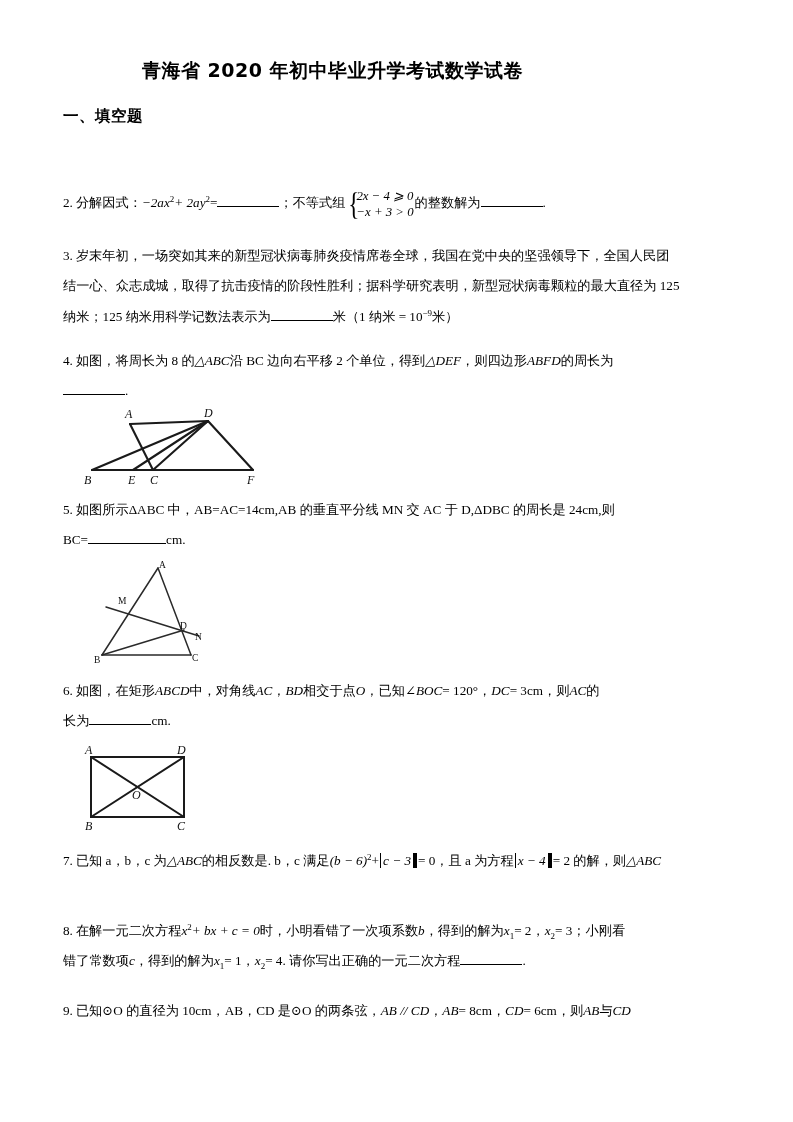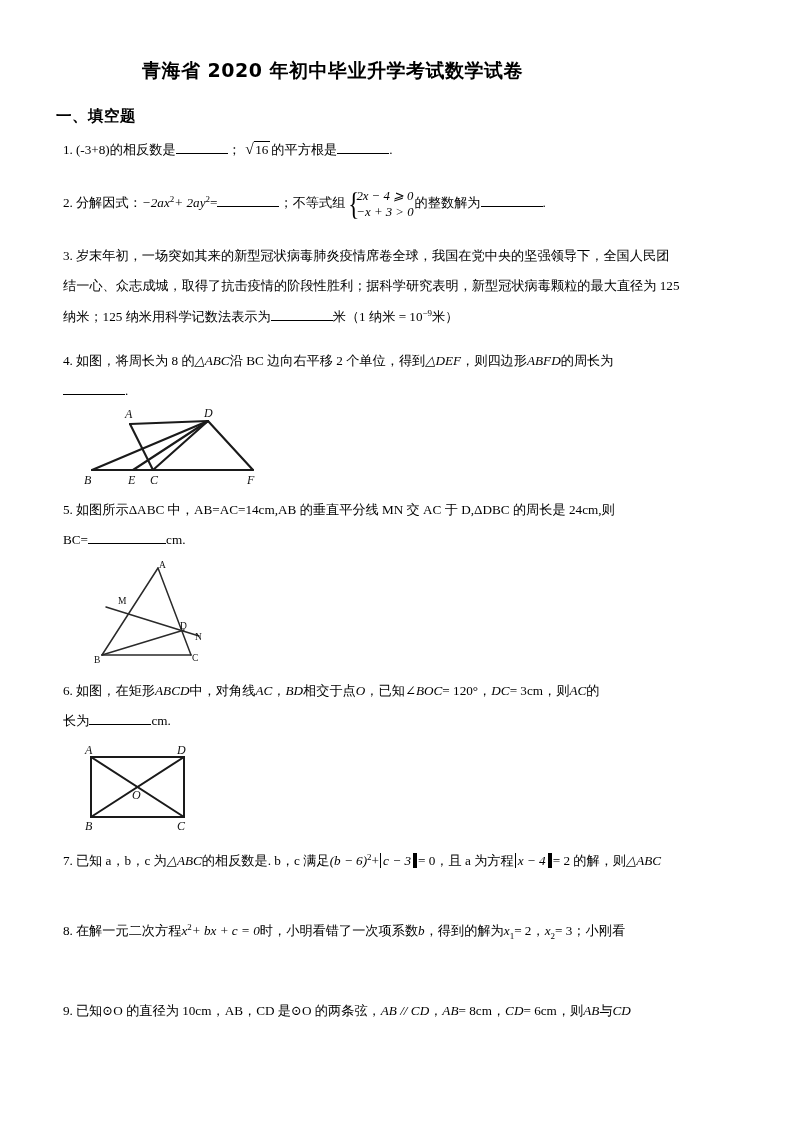--- a/index.html
+++ b/index.html
@@ -26,21 +26,21 @@
     left: 0; top: 58px;
     width: 665px;
     text-align: center;
     font-family: "DejaVu Sans", sans-serif;
     font-weight: bold;
     font-size: 19px;
     letter-spacing: 0.5px;
   }
   .section-heading {
     position: absolute;
-    left: 56px; top: 106px;
+    left: 63px; top: 106px;
     font-family: "DejaVu Sans", sans-serif;
     font-weight: bold;
     font-size: 15.5px;
     letter-spacing: 0.5px;
   }
   .q {
     position: absolute;
     left: 63px;
     width: 672px;
     font-size: 13.2px;
@@ -117,26 +117,20 @@
 </style>
 </head>
 <body>
 
 <div class="page">
 
   <div class="doc-title">青海省 2020 年初中毕业升学考试数学试卷</div>
 
   <div class="section-heading">一、填空题</div>
 
-  <div class="q" style="top:140px;">
-    <span class="ln">
-      <span class="num">1.</span><span>(-3+8)的相反数是</span><span class="blank b-sm"></span><span>；</span>
-      <span class="sqrt-wrap"><span class="tick">√</span><span class="radicand">16</span></span><span>的平方根是</span><span class="blank b-sm"></span><span>.</span>
-    </span>
-  </div>
 
   <div class="q" style="top:188px;">
     <span class="ln">
       <span class="num">2.</span><span>分解因式：</span><span class="it">−2ax</span><sup>2</sup><span class="it">+ 2ay</span><sup>2</sup><span>=</span><span class="blank b-md"></span><span>；不等式组</span><span class="sys"><span class="brace">{</span><span class="row it">2x − 4 ⩾ 0</span><span class="row it">−x + 3 &gt; 0</span></span><span>的整数解为</span><span class="blank b-md"></span><span>.</span>
     </span>
   </div>
 
   <div class="q" style="top:246px;">
     <span class="ln">
       <span class="num">3.</span><span>岁末年初，一场突如其来的新型冠状病毒肺炎疫情席卷全球，我国在党中央的坚强领导下，全国人民团</span>
@@ -238,20 +232,23 @@
   <div class="q" style="top:851px;">
     <span class="ln">
       <span class="num">7.</span><span>已知 a，b，c 为</span><span class="it">△ABC</span><span>的相反数是. b，c 满足</span><span class="it">(b − 6)</span><sup>2</sup><span>+</span><span class="abs it">c − 3</span><span>= 0，且 a 为方程</span><span class="abs it">x − 4</span><span>= 2 的解，则</span><span class="it">△ABC</span>
     </span>
   </div>
 
   <div class="q" style="top:921px;">
     <span class="ln">
       <span class="num">8.</span><span>在解一元二次方程</span><span class="it">x</span><sup>2</sup><span class="it">+ bx + c = 0</span><span>时，小明看错了一次项系数</span><span class="it">b</span><span>，得到的解为</span><span class="it">x</span><sub>1</sub><span>= 2</span><span>，</span><span class="it">x</span><sub>2</sub><span>= 3</span><span>；小刚看</span>
     </span>
+    <span class="ln" style="margin-top:10px;">
+      <span>错了常数项</span><span class="it">c</span><span>，得到的解为</span><span class="it">x</span><sub>1</sub><span>= 1</span><span>，</span><span class="it">x</span><sub>2</sub><span>= 4</span><span>. 请你写出正确的一元二次方程</span><span class="blank b-md"></span><span>.</span>
+    </span>
   </div>
 
   <div class="q" style="top:1001px;">
     <span class="ln">
       <span class="num">9.</span><span>已知⊙O 的直径为 10cm，AB，CD 是⊙O 的两条弦，</span><span class="it">AB // CD</span><span>，</span><span class="it">AB</span><span>= 8cm，</span><span class="it">CD</span><span>= 6cm，则</span><span class="it">AB</span><span>与</span><span class="it">CD</span>
     </span>
   </div>
 
 </div>
 

